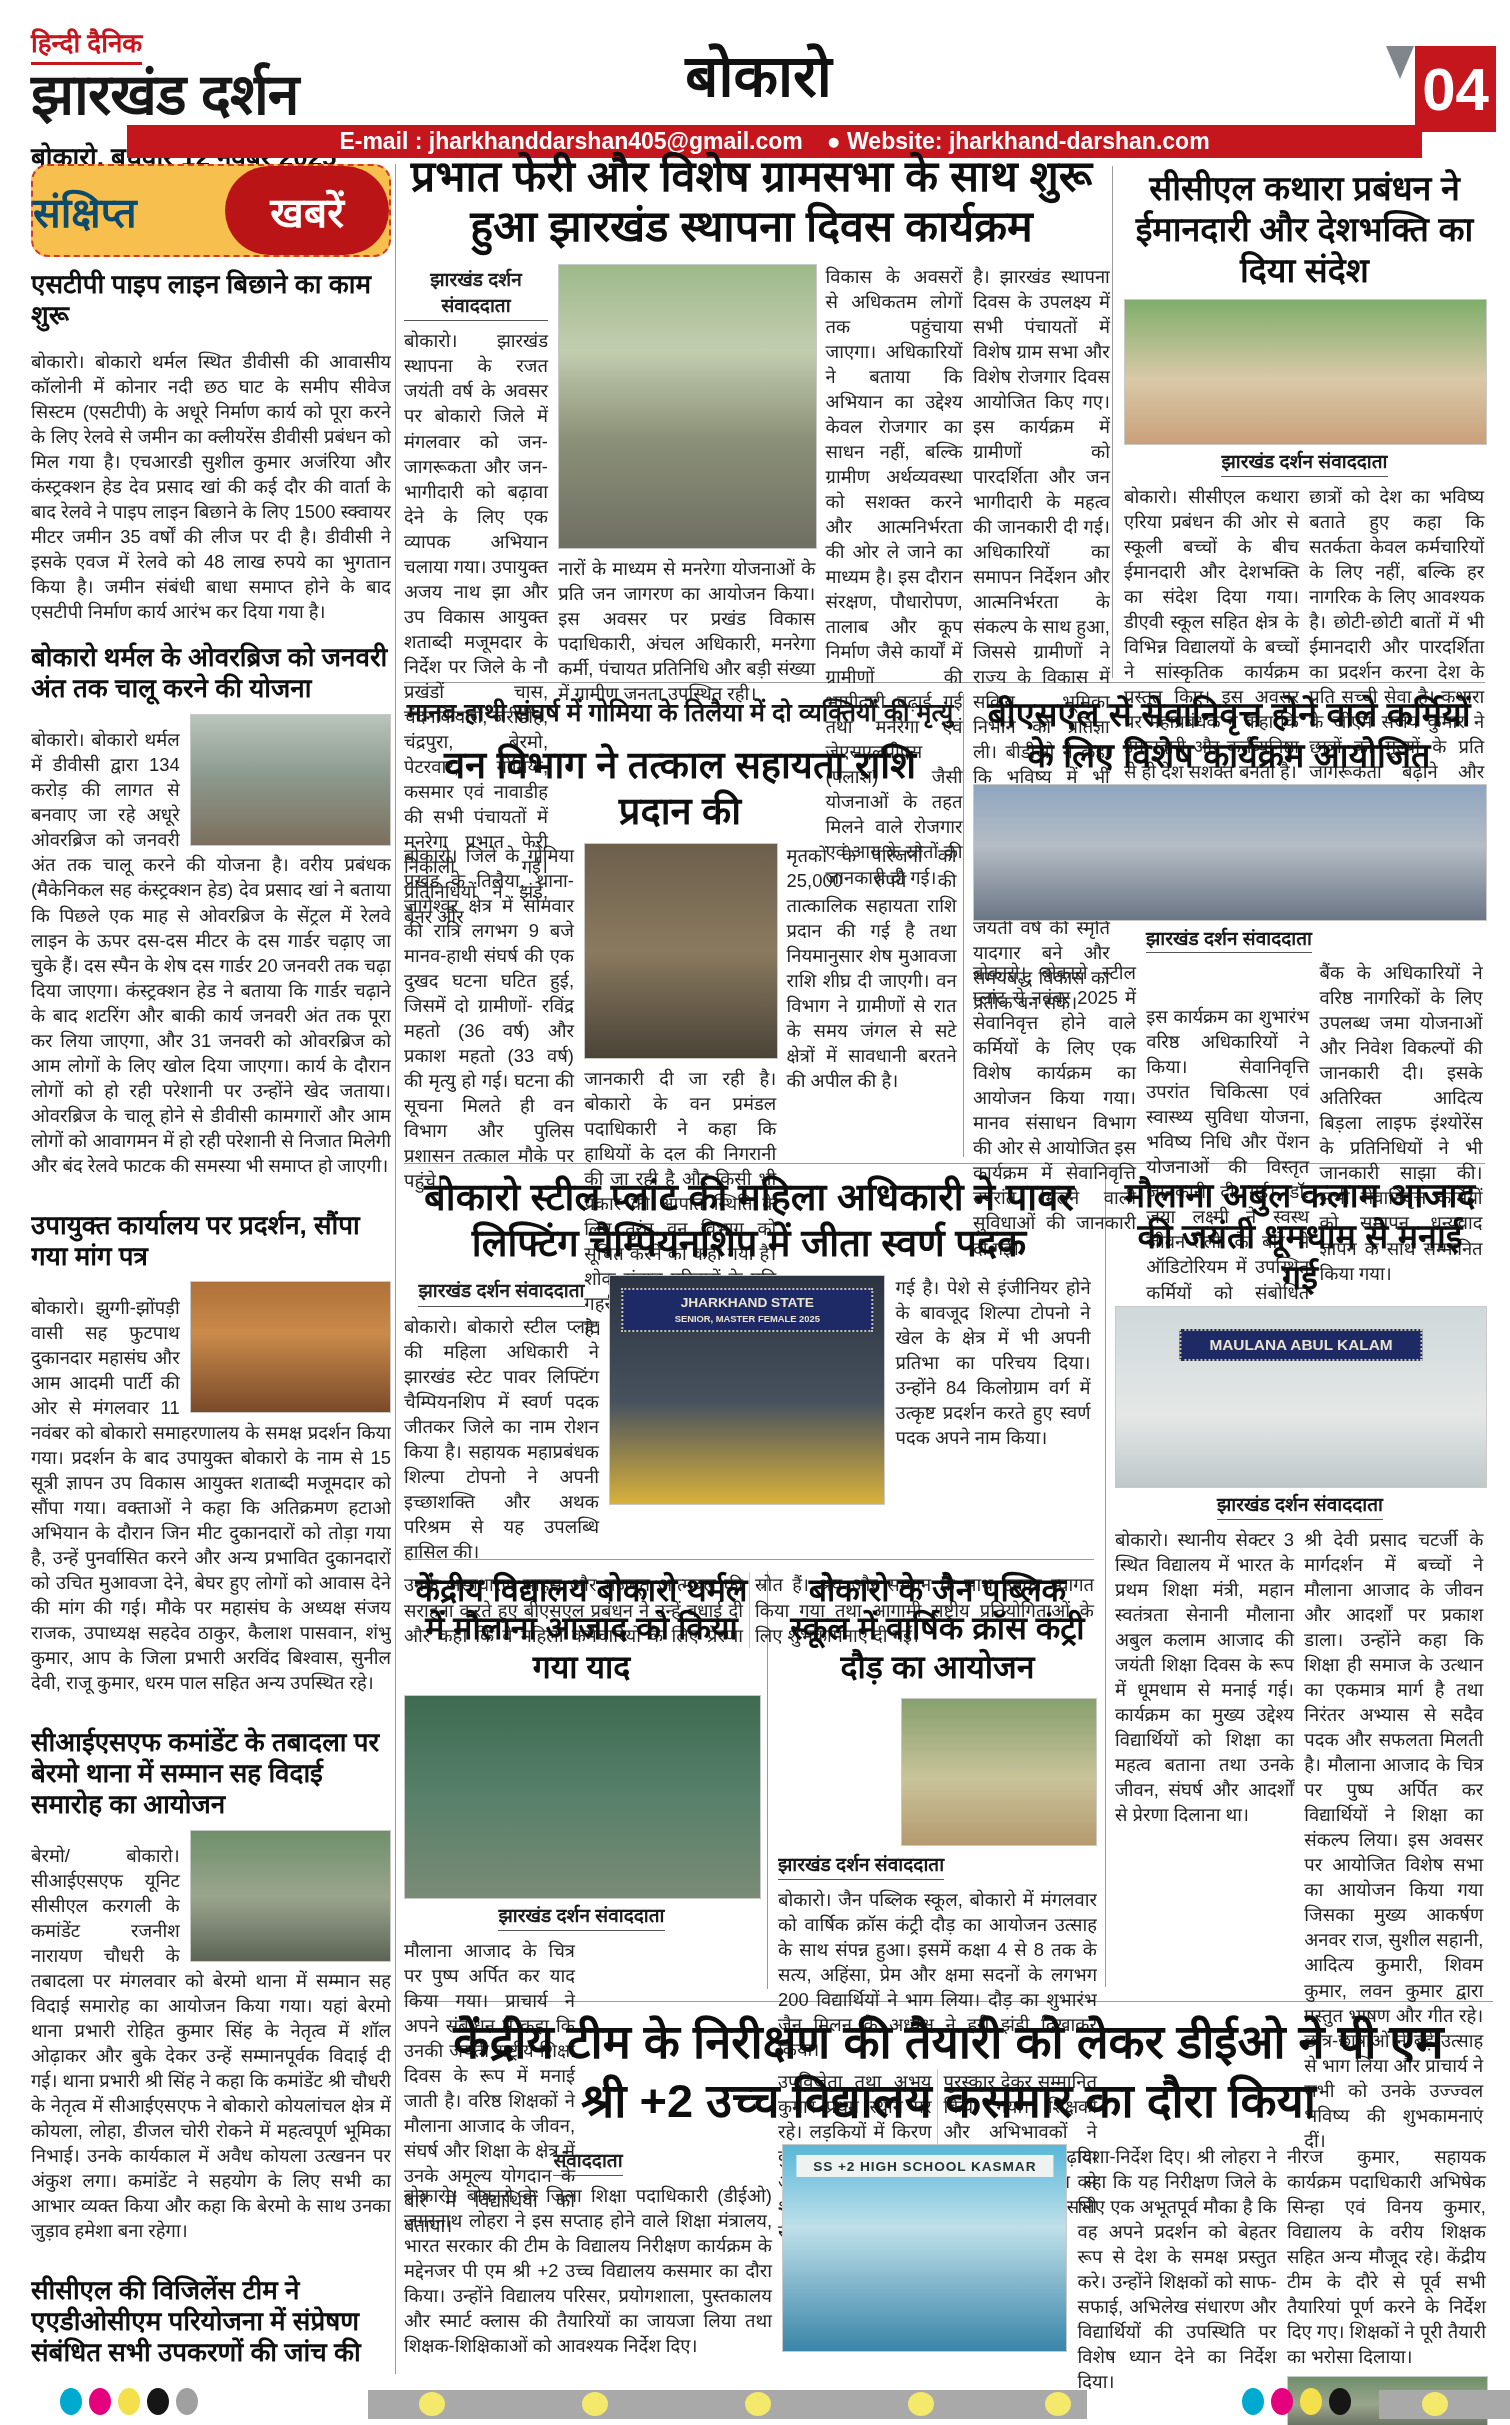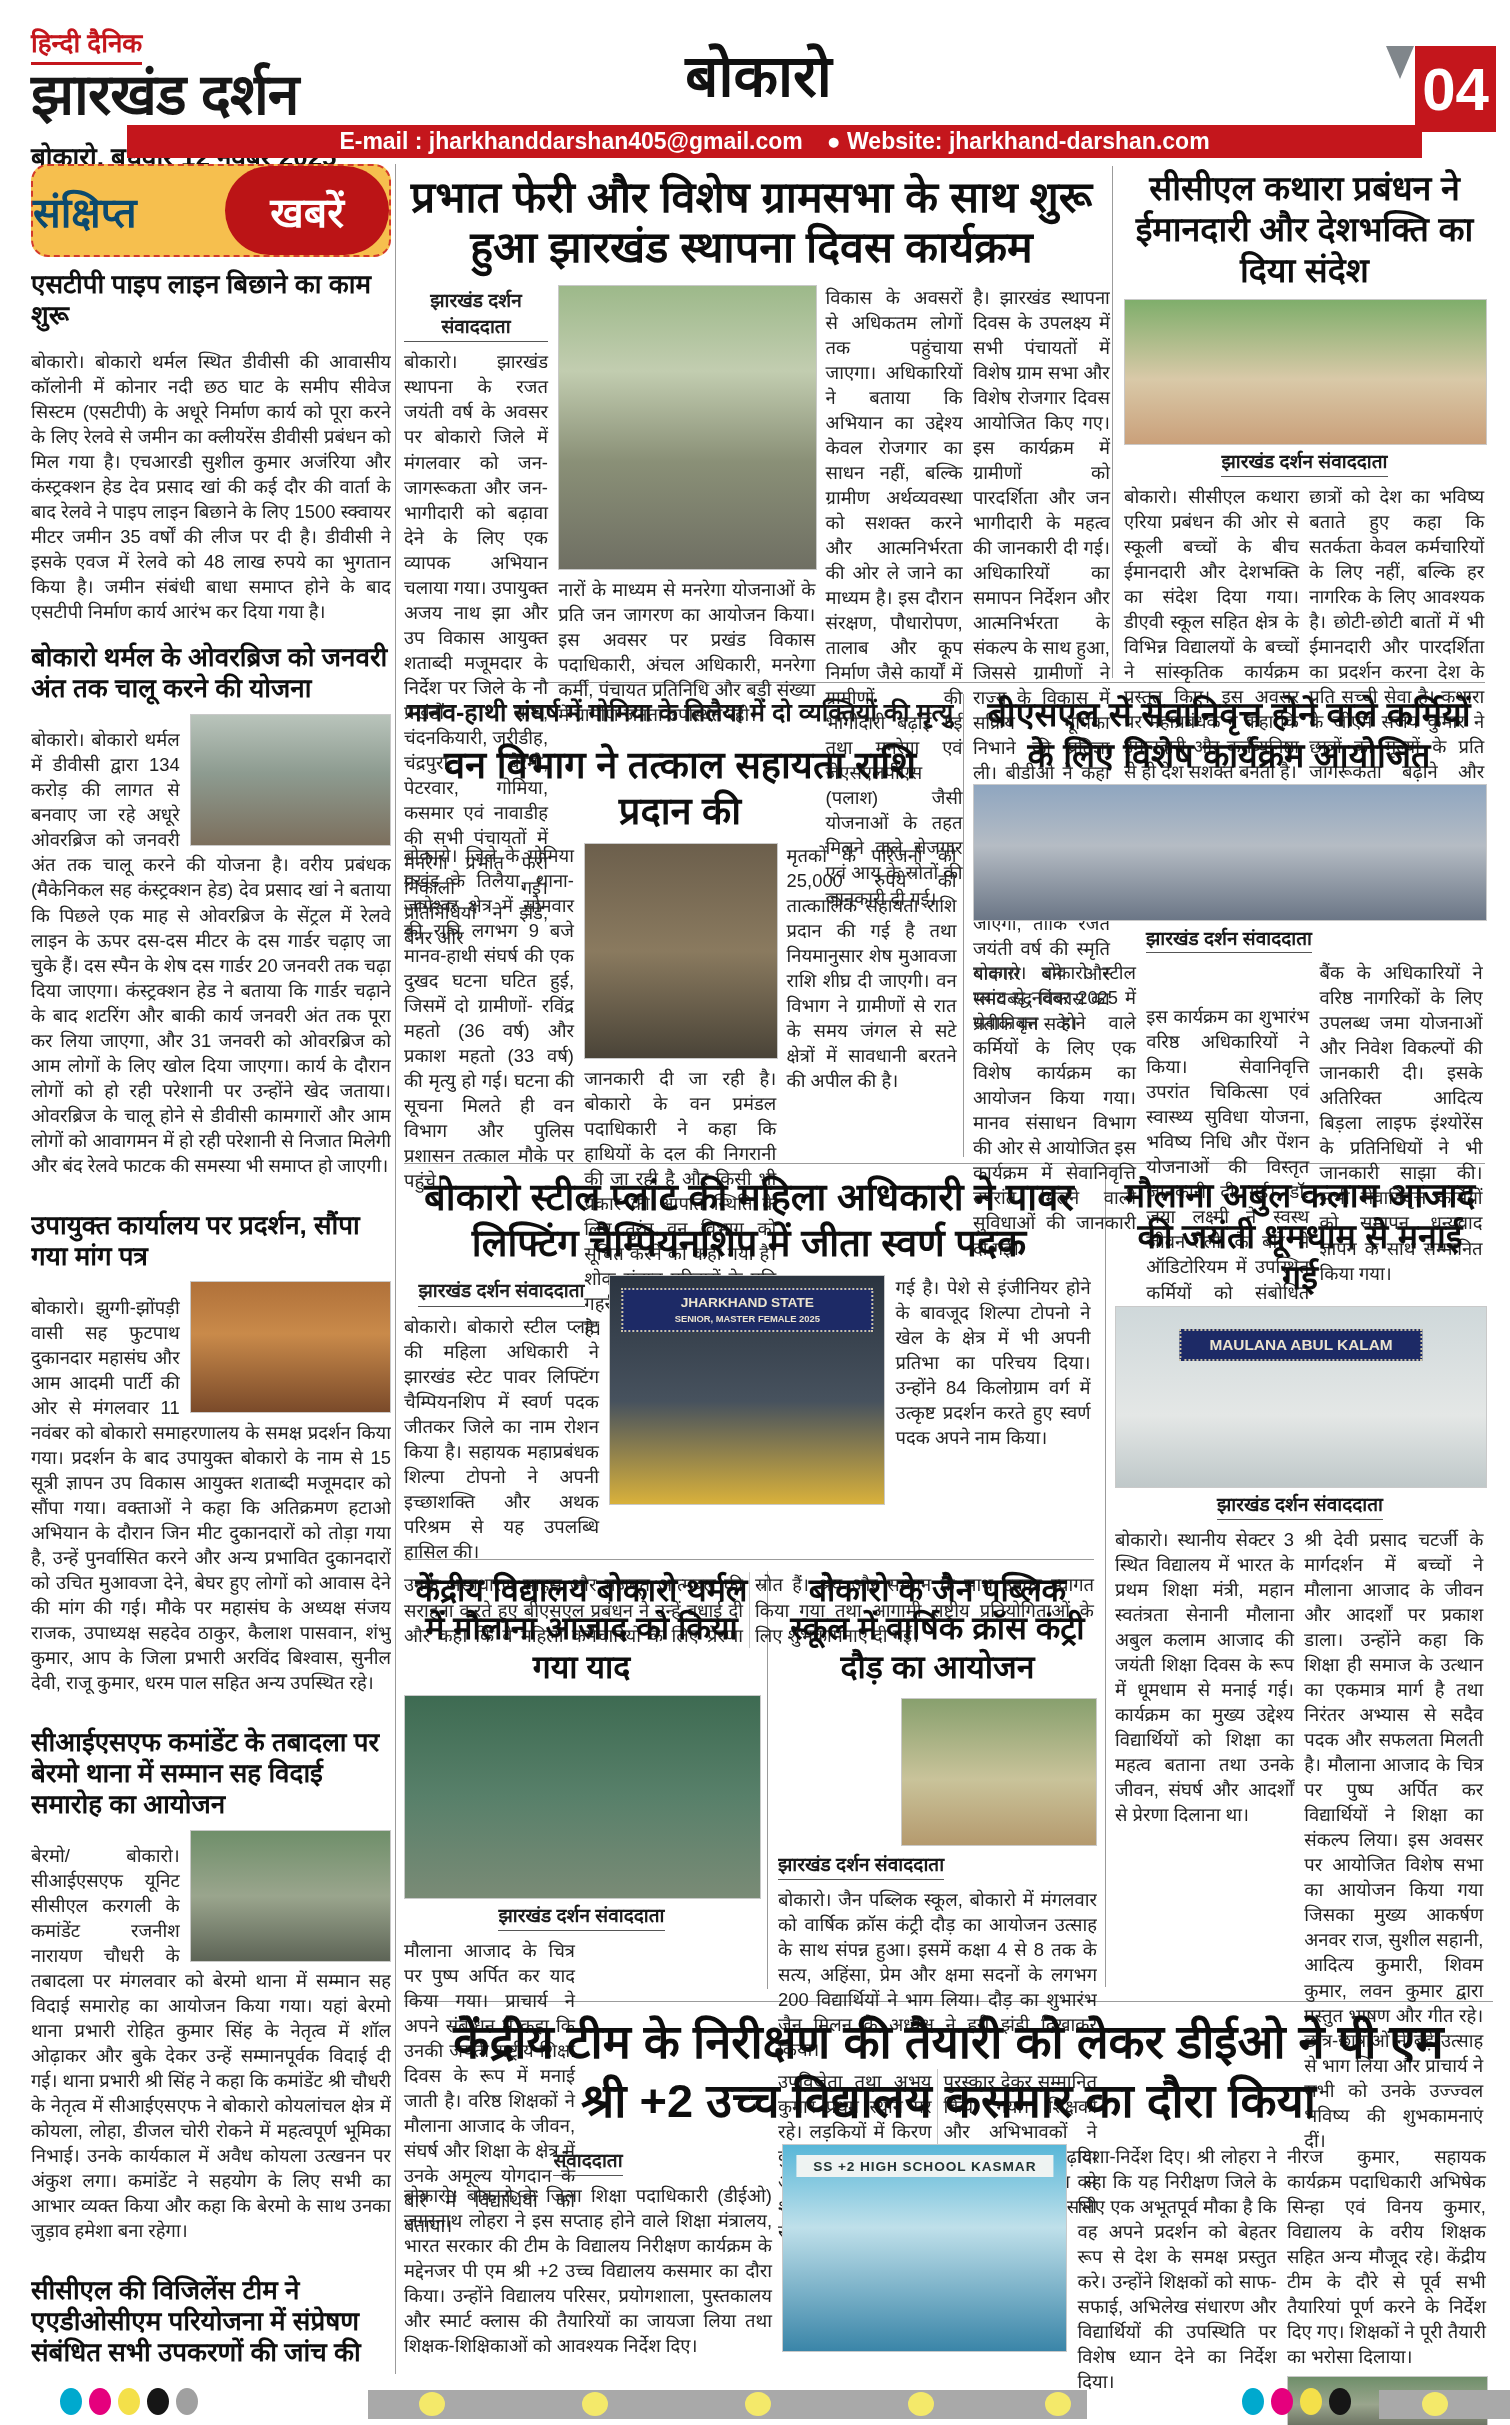--- a/index.html
+++ b/index.html
@@ -133,21 +133,21 @@
   <div class="vline" style="left:395px;top:164px;height:2210px;"></div>
   <div class="vline" style="left:1112px;top:166px;height:512px;"></div>
   <div class="hline" style="left:404px;top:682px;width:1081px;"></div>
   <div class="vline" style="left:963px;top:694px;height:463px;"></div>
   <div class="hline" style="left:404px;top:1163px;width:1081px;"></div>
   <div class="vline" style="left:1105px;top:1175px;height:812px;"></div>
   <div class="hline" style="left:404px;top:1559px;width:690px;"></div>
   <div class="vline" style="left:767px;top:1571px;height:418px;"></div>
   <div class="hline" style="left:404px;top:2001px;width:1089px;"></div>
 
-  <div class="sec" style="left:404px;top:173px;width:695px;">
+  <div class="sec" style="left:404px;top:152px;width:695px;">
     <div class="headline lead-headline">प्रभात फेरी और विशेष ग्रामसभा के साथ शुरू हुआ झारखंड स्थापना दिवस कार्यक्रम</div>
     <div class="row">
       <div class="col body-txt" style="width:144px;">
         <span class="byline"><span>झारखंड दर्शन संवाददाता</span></span>
         <span>बोकारो। झारखंड स्थापना के रजत जयंती वर्ष के अवसर पर बोकारो जिले में मंगलवार को जन-जागरूकता और जन-भागीदारी को बढ़ावा देने के लिए एक व्यापक अभियान चलाया गया। उपायुक्त अजय नाथ झा और उप विकास आयुक्त शताब्दी मजूमदार के निर्देश पर जिले के नौ प्रखंडों चास, चंदनकियारी, जरीडीह, चंद्रपुरा, बेरमो, पेटरवार, गोमिया, कसमार एवं नावाडीह की सभी पंचायतों में मनरेगा प्रभात फेरी निकाली गई। प्रतिनिधियों ने झंडे, बैनर और</span>
       </div>
       <div class="col" style="width:257px;">
         <div class="photo p-pheri" style="width:257px;height:283px;"></div>
         <p class="body-txt" style="margin:6.9px 0 0;">नारों के माध्यम से मनरेगा योजनाओं के प्रति जन जागरण का आयोजन किया। इस अवसर पर प्रखंड विकास पदाधिकारी, अंचल अधिकारी, मनरेगा कर्मी, पंचायत प्रतिनिधि और बड़ी संख्या में ग्रामीण जनता उपस्थित रही।</p>
       </div>

